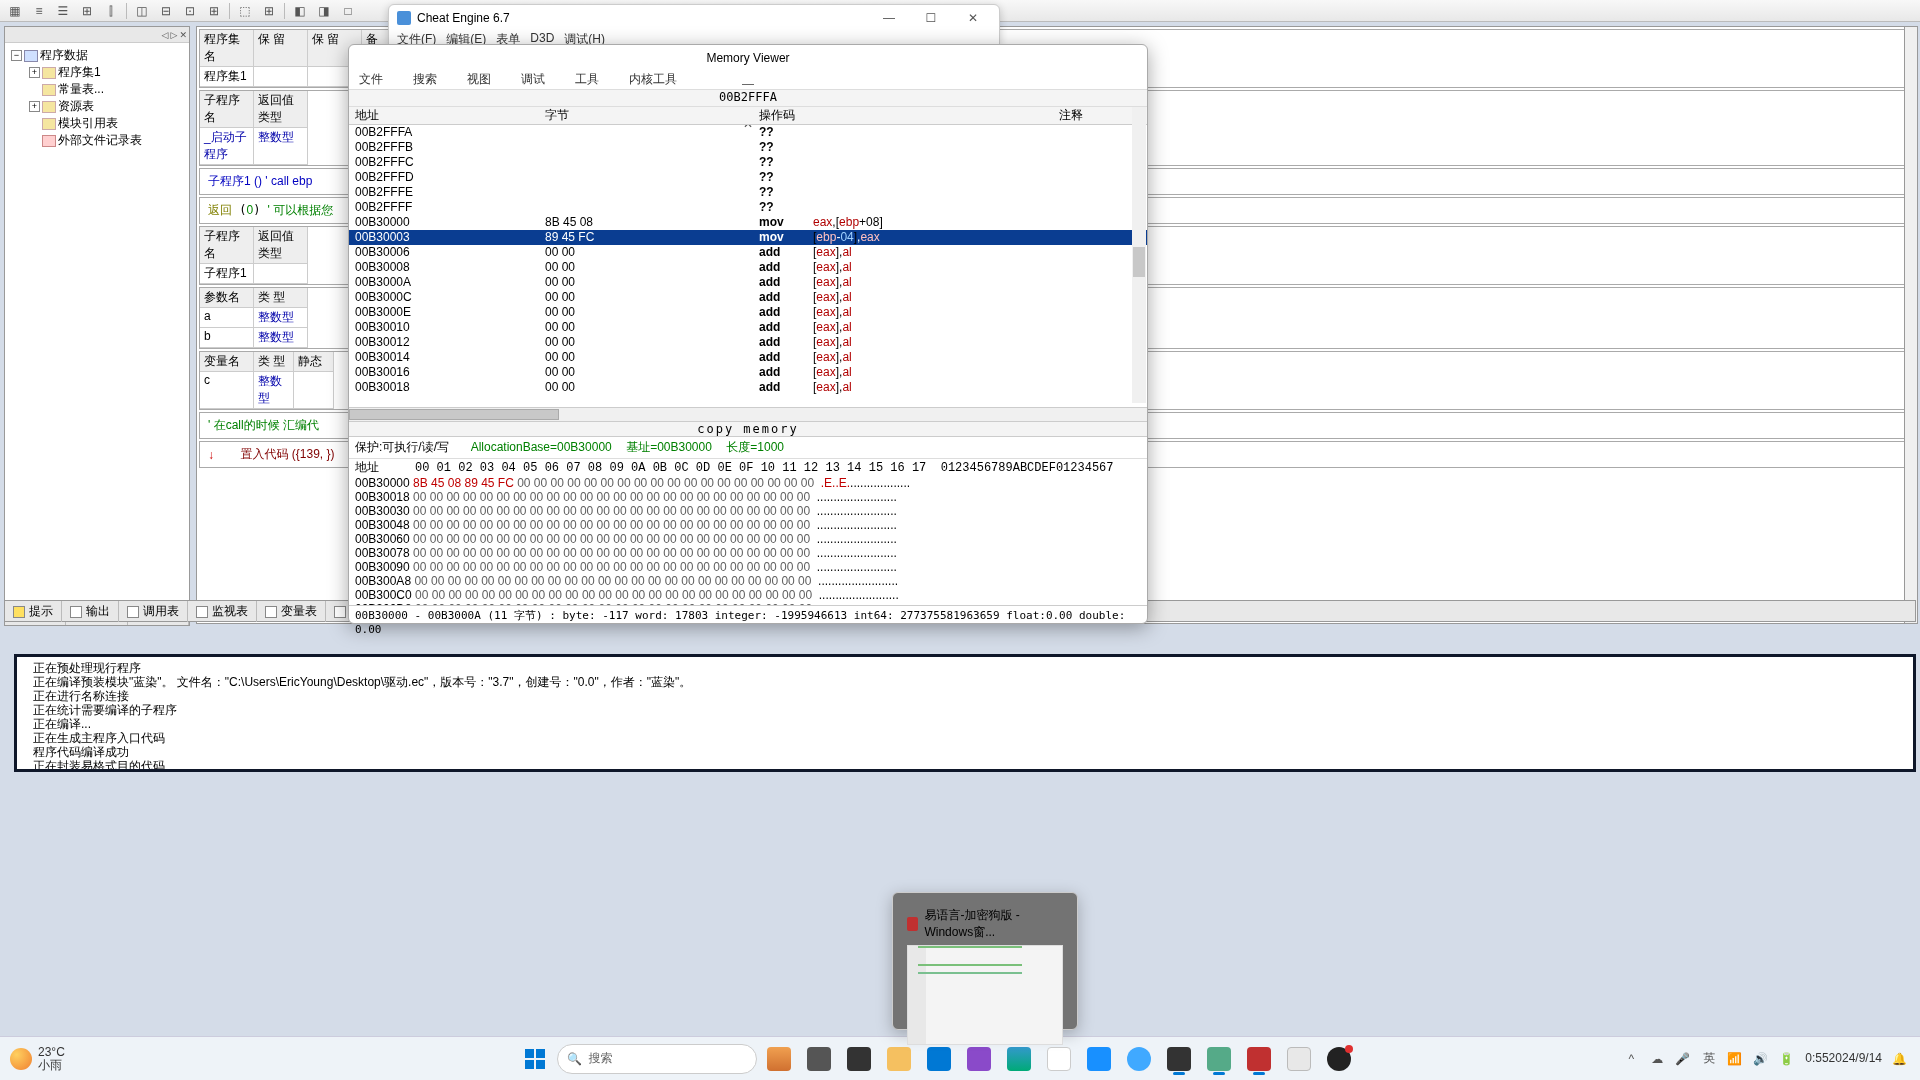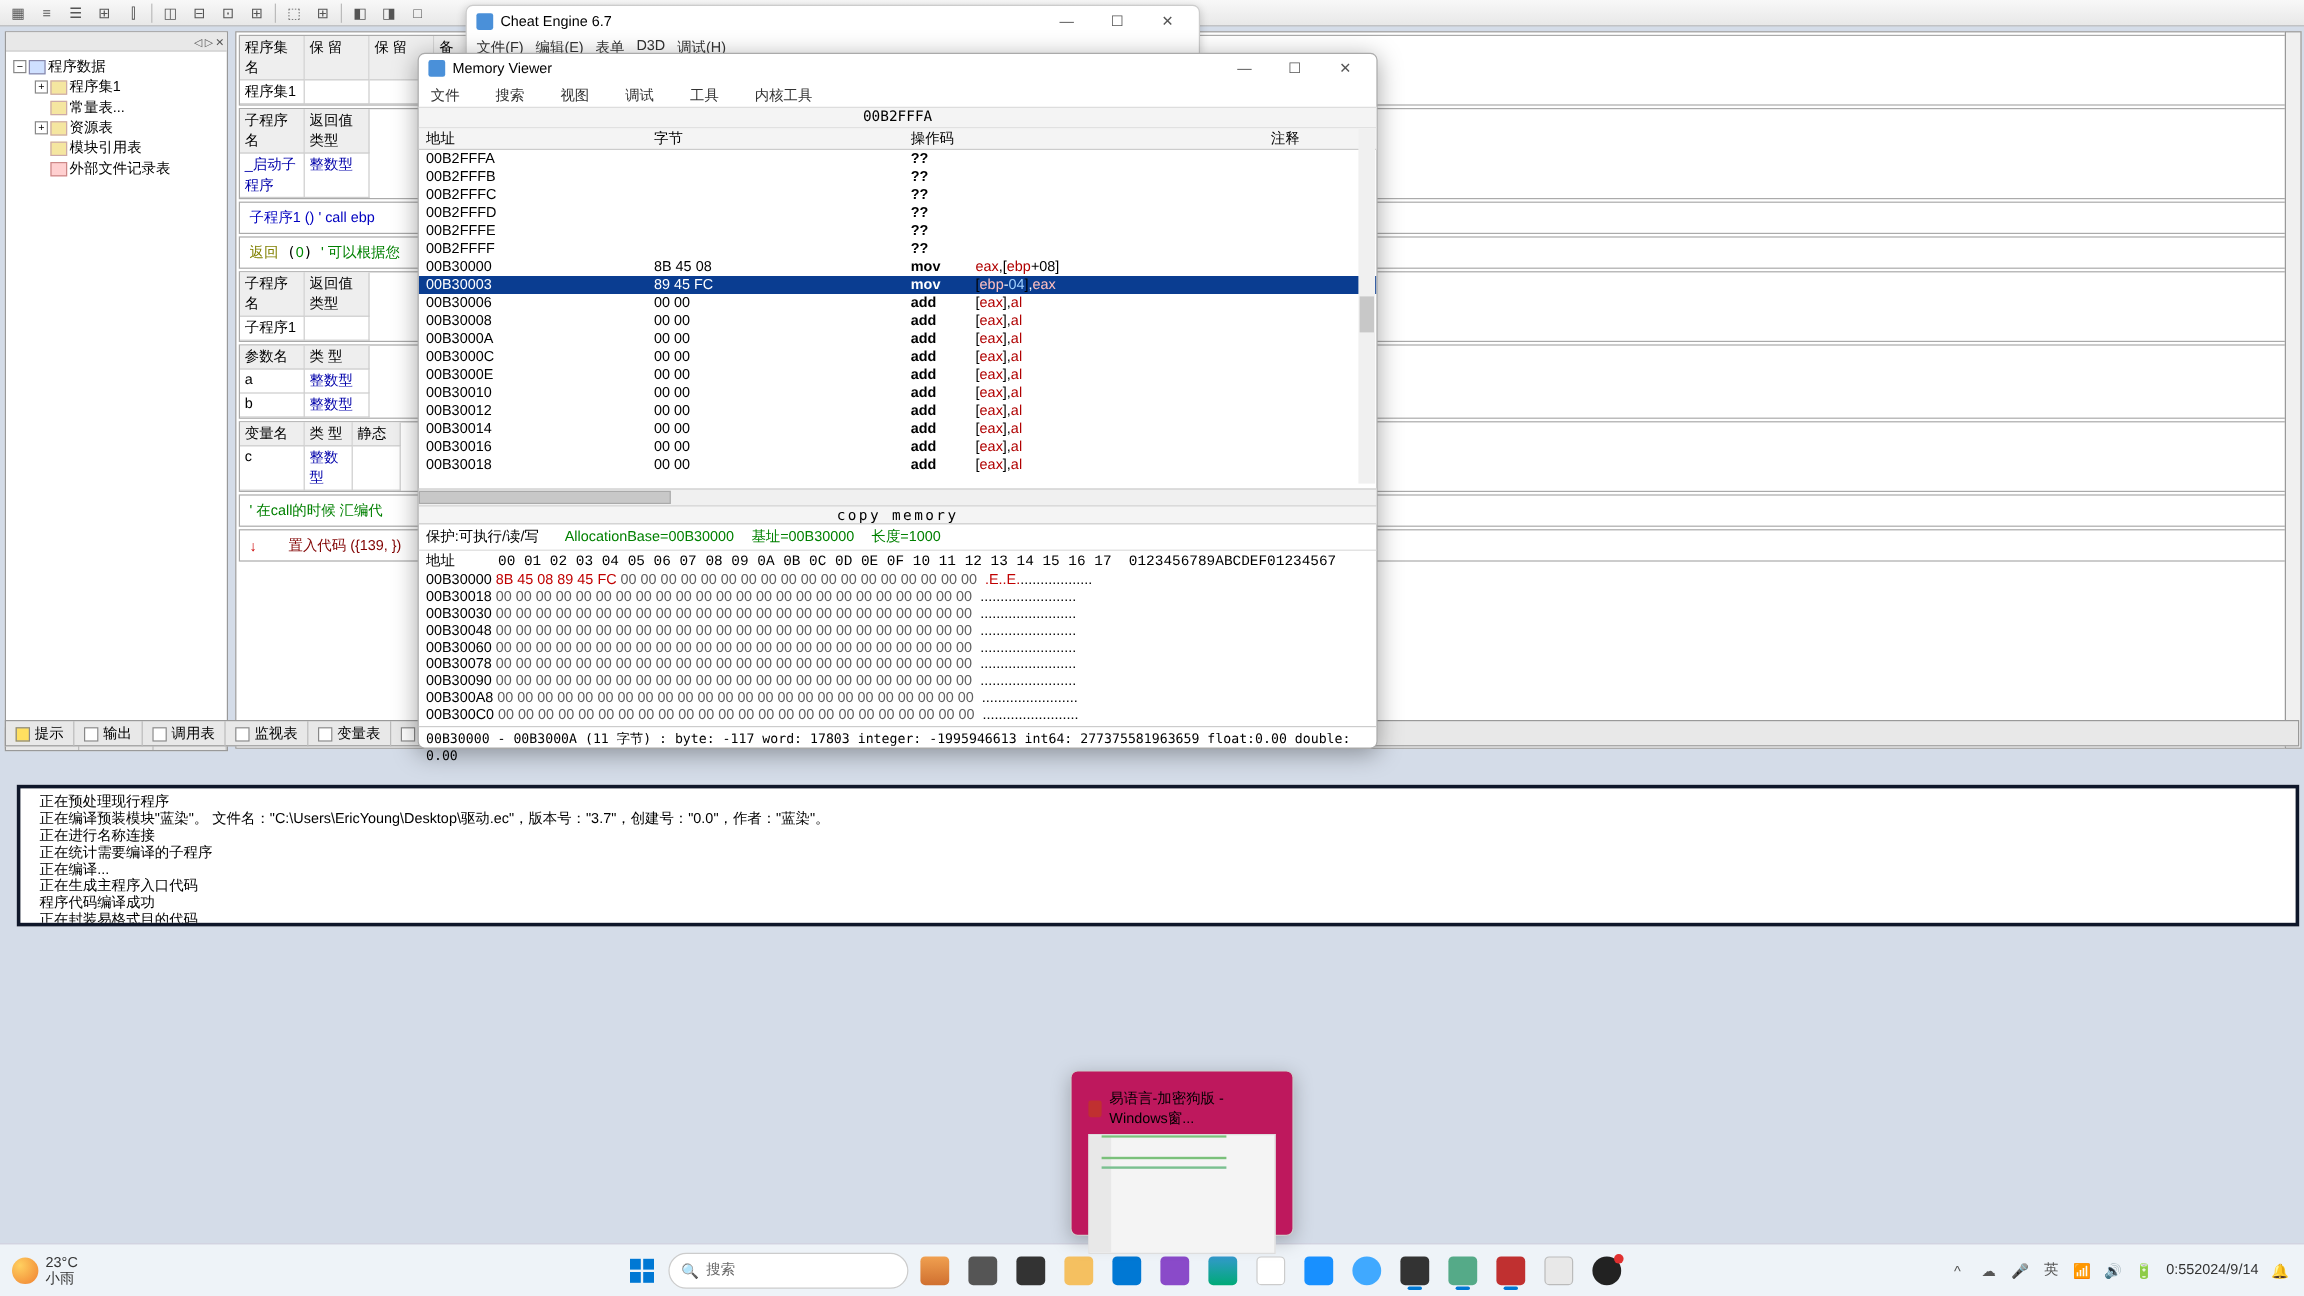--- a/index.html
+++ b/index.html
@@ -38,21 +38,21 @@
 .ce-win { position:absolute; left:388px; top:4px; width:612px; height:42px; background:#fff; border:1px solid #ccc; border-radius:6px 6px 0 0; box-shadow:0 2px 8px rgba(0,0,0,0.2); z-index:5; }
 .ce-title { height:26px; display:flex; align-items:center; padding:0 8px; gap:6px; }
 .ce-title .icon { width:14px; height:14px; background:#4a90d9; border-radius:2px; }
 .ce-title .spacer{flex:1}
 .win-btn { width:36px; height:22px; display:flex; align-items:center; justify-content:center; color:#555; cursor:pointer; }
 .ce-menu { height:20px; display:flex; gap:10px; padding:0 8px; color:#333; }
 .ce-menu span{cursor:pointer}
 
 
 .mv-win { position:absolute; left:348px; top:44px; width:800px; height:580px; background:#fff; border:1px solid #aaa; border-radius:6px; box-shadow:0 4px 20px rgba(0,0,0,0.35); z-index:10; display:flex; flex-direction:column; }
-.mv-title { height:24px; display:flex; align-items:center; padding:0 8px; gap:6px; }
+.mv-title { height:24px; display:flex; align-items:center; padding:0 8px; gap:6px;flex-direction:column; }
 .mv-title .icon { width:14px; height:14px; background:#4a90d9; border-radius:2px; }
 .mv-menu { height:20px; display:flex; gap:30px; padding:2px 10px; color:#333; }
 .mv-menu span{cursor:pointer}
 .mv-addrbar { height:18px; text-align:center; background:#f4f4f4; border-top:1px solid #ddd; border-bottom:1px solid #ddd; font-family:Consolas,monospace; }
 .disasm-head { height:18px; display:flex; background:#f4f4f4; border-bottom:1px solid #ccc; }
 .dh-addr{width:196px;padding-left:6px}.dh-bytes{width:214px}.dh-op{width:300px}.dh-cm{flex:1}
 .disasm { flex:0 0 282px; overflow:hidden; font-family:Consolas,"Courier New",monospace; font-size:12px; position:relative; }
 .drow { display:flex; height:15px; line-height:15px; }
 .drow.sel { background:#0a3d91; color:#fff; }
 .dc-addr{width:196px;padding-left:6px}.dc-bytes{width:214px}.dc-op{width:54px;font-weight:bold}.dc-args{width:246px}.dc-cm{flex:1}
@@ -77,21 +77,21 @@
 
 
 .bot-tabs { position:absolute; left:4px; top:600px; right:4px; height:22px; background:#e8e8e8; border:1px solid #999; display:flex; align-items:flex-start; }
 .bot-tab { padding:2px 8px; border-right:1px solid #bbb; display:flex; align-items:center; gap:4px; cursor:pointer; }
 .bot-tab .ic{width:12px;height:12px;border:1px solid #888;background:#fff}
 
 
 .log { position:absolute; left:14px; top:654px; right:4px; height:118px; background:#fff; border:3px solid #0f172a; padding:4px 16px; font-family:SimSun,monospace; font-size:12px; line-height:14px; overflow:hidden; }
 
 
-.tb-preview { position:absolute; left:892px; bottom:50px; width:186px; height:138px; background:#be185d; border:1px solid #ccc; border-radius:6px; box-shadow:0 4px 16px rgba(0,0,0,0.25); padding:14px; z-index:20; }
+.tb-preview { position:absolute; left:892px; bottom:50px; width:186px; height:138px; background:#737373; border:1px solid #ccc; border-radius:6px; box-shadow:0 4px 16px rgba(0,0,0,0.25); padding:14px; z-index:20; }
 .tb-preview .pv-title{display:flex;align-items:center;gap:6px;font-size:11px;margin-bottom:4px}
 .tb-preview .pv-ic{width:14px;height:14px;background:#c03030;border-radius:2px}
 .tb-preview .pv-thumb{width:100%;height:100px;background:#f4f4f4;border:1px solid #ddd;position:relative;overflow:hidden}
 .pv-thumb .ln{position:absolute;left:10px;right:40px;height:2px;background:#7ac07a}
 .pv-thumb .ln:nth-child(1){top:10px}.pv-thumb .ln:nth-child(2){top:18px}.pv-thumb .ln:nth-child(3){top:26px;background:#7ac090}
 .pv-thumb .sidebar{position:absolute;left:0;top:0;bottom:0;width:18px;background:#e8e8e8}
 
 
 .ide-right-scroll{position:absolute;right:2px;top:26px;width:14px;height:598px;background:#f0f0f0;border:1px solid #999}
 

